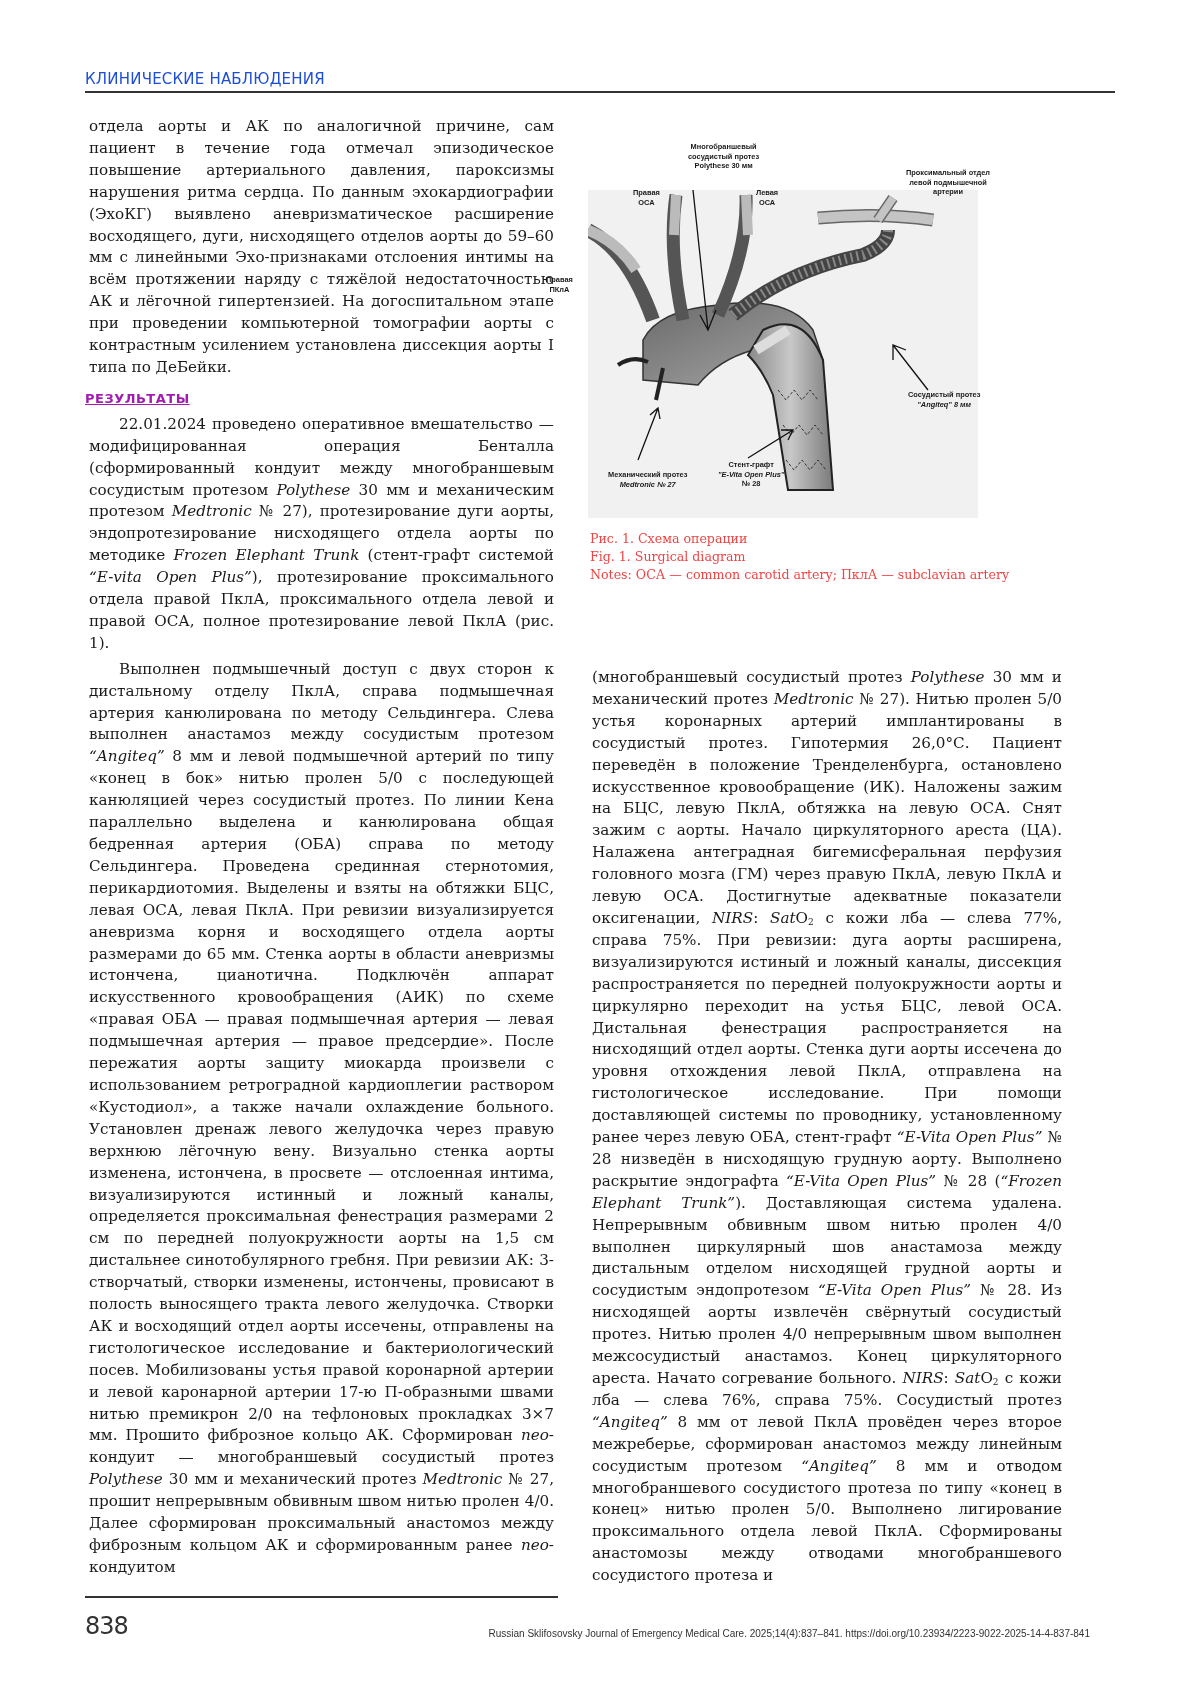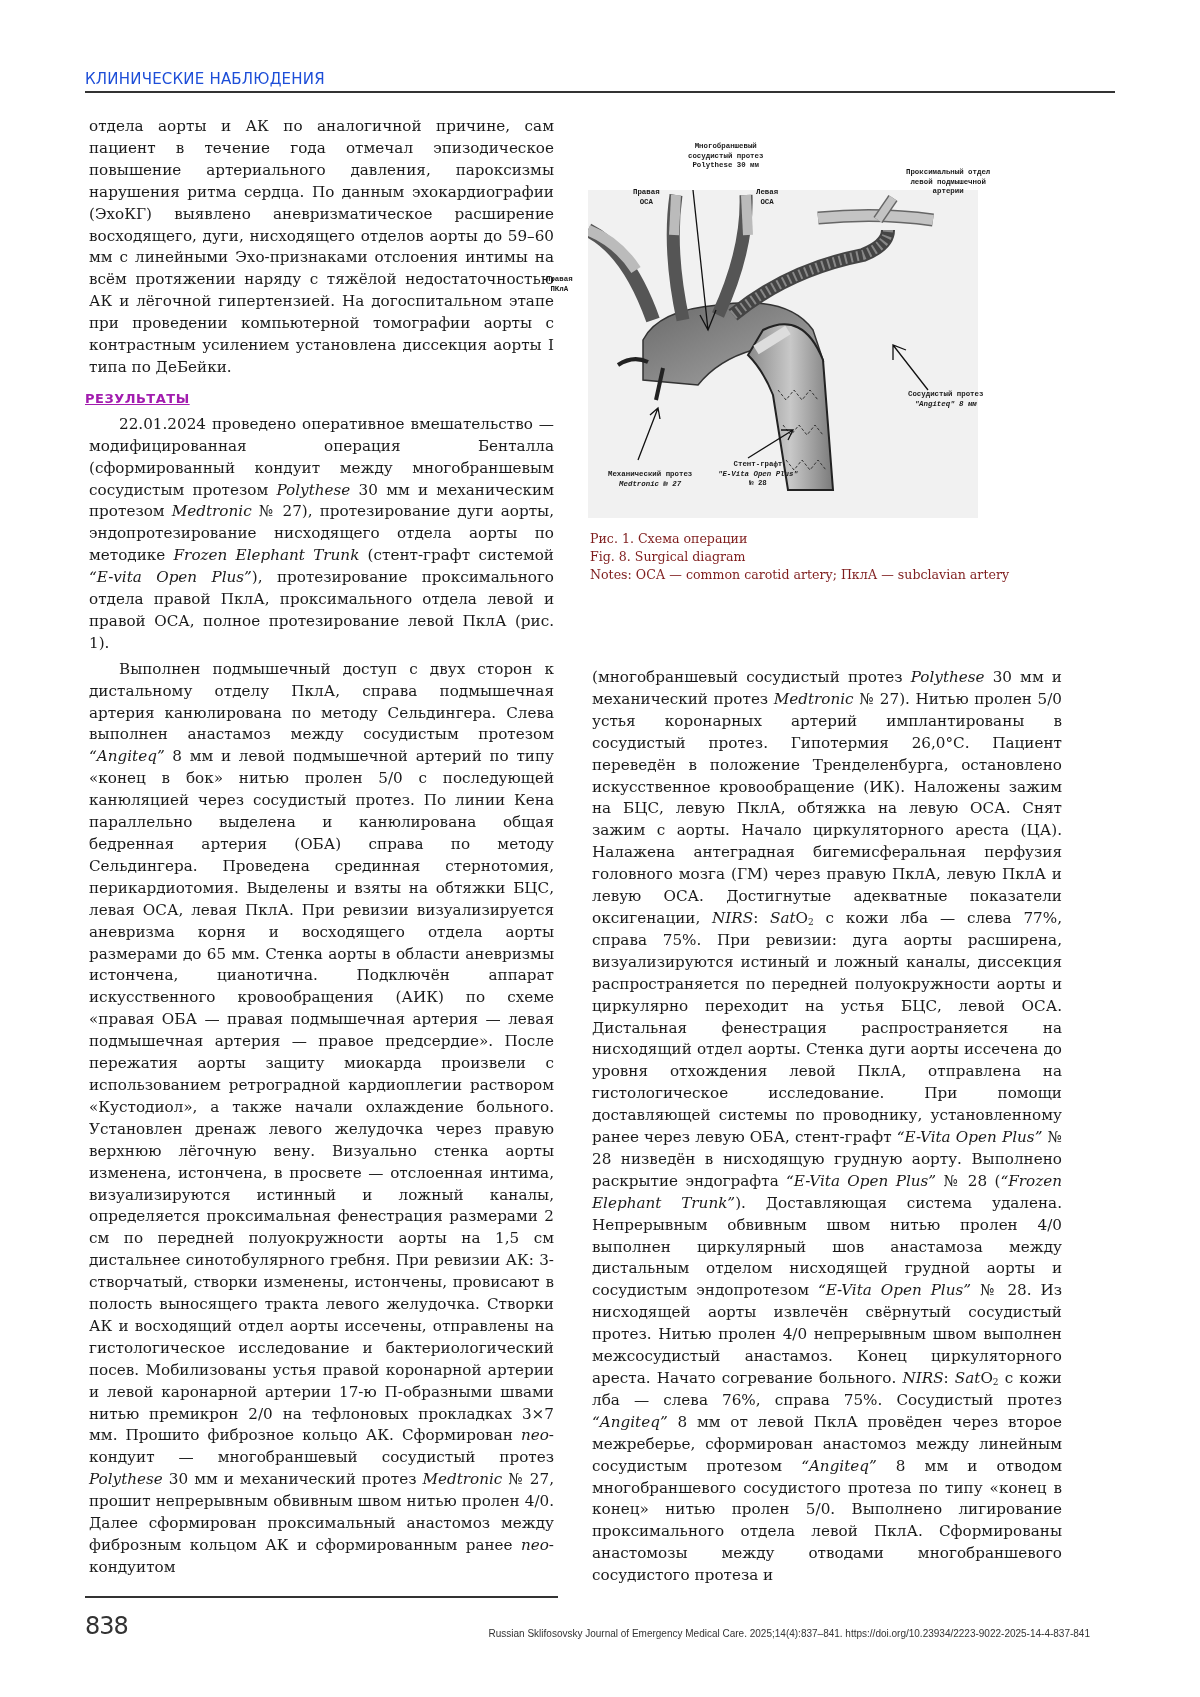--- a/index.html
+++ b/index.html
@@ -14,24 +14,24 @@
   .col-right { left: 588px; top: 663px; width: 478px; }
   .col p { margin: 4px; }
   .indent { text-indent: 30px; }
   .section-head { font-family: "DejaVu Sans", "Liberation Sans", sans-serif; font-weight: bold;
          font-size: 13px; color: #b23cb0; letter-spacing: 0.5px; margin: 9px 0 3px 0 !important; text-indent: 0 !important; }
   i { font-style: italic; }
   sub { font-size: 9px; vertical-align: -2px; line-height: 0; }
   .figure { position: absolute; left: 588px; top: 190px; width: 390px; height: 328px;
          background: #f1f1f1; }
   .figure svg { position: absolute; left: 0; top: 0; }
-  .fig-label { position: absolute; font-family: Liberation Mono, monospace;
+  .fig-label { position: absolute; font-family: Liberation Sans, sans-serif;
          font-size: 7.4px; font-weight: bold; text-align: center; line-height: 9.5px; color: #1a1a1a; white-space: nowrap; }
   .caption { position: absolute; left: 590px; top: 530px; width: 470px;
-         font-size: 12.6px; line-height: 17.8px; color: #7f1d1d; }
+         font-size: 12.6px; line-height: 17.8px; color: #ef4444; }
   .caption div { margin: 0; }
   .footer-rule { position: absolute; left: 85px; top: 1596px; width: 473px; height: 0; border-top: 2px solid #333; }
   .page-number { position: absolute; left: 85px; top: 1612px; font-family: "DejaVu Sans", "Liberation Sans", sans-serif;
          font-size: 24px; color: #333; letter-spacing: -1px; }
   .citation { position: absolute; right: 110px; top: 1628px; font-family: Liberation Sans, sans-serif;
          font-size: 10px; color: #333; white-space: nowrap; text-align: right; }
 </style>
 </head>
 <body>
 
@@ -123,21 +123,21 @@
   </div>
   <div class="fig-label" style="left:130px; top:270px;">
     <div>Стент-графт</div>
       <div style="font-style:italic">"E-Vita Open Plus"</div>
       <div>№ 28</div>
   </div>
 </div>
 
 <div class="caption">
   <div>Рис. 1. Схема операции</div>
-  <div>Fig. 8. Surgical diagram</div>
+  <div>Fig. 1. Surgical diagram</div>
   <div>Notes: ОСА — common carotid artery; ПклА — subclavian artery</div>
 </div>
 
 <div class="col col-right">
   <p><span>(многобраншевый сосудистый протез </span><i>Polythese</i><span> 30 мм и механический протез </span><i>Medtronic</i><span> № 27). Нитью пролен 5/0 устья коронарных артерий имплантированы в сосудистый протез. Гипотермия 26,0°С. Пациент переведён в положение Тренделенбурга, остановлено искусственное кровообращение (ИК). Наложены зажим на БЦС, левую ПклА, обтяжка на левую ОСА. Снят зажим с аорты.  Начало циркуляторного ареста (ЦА). Налажена антеградная бигемисферальная перфузия головного мозга (ГМ) через правую ПклА, левую ПклА и левую ОСА. Достигнутые адекватные показатели оксигенации, </span><i>NIRS</i><span>: </span><i>Sat</i><span>O</span><sub>2</sub><span> с кожи лба — слева 77%, справа 75%. При ревизии: дуга аорты расширена, визуализируются истиный и ложный каналы, диссекция распространяется по передней полуокружности аорты и циркулярно переходит на устья БЦС, левой ОСА. Дистальная фенестрация распространяется на нисходящий отдел аорты. Стенка дуги аорты иссечена до уровня отхождения левой ПклА, отправлена на гистологическое исследование. При помощи доставляющей системы по проводнику, установленному ранее через левую ОБА, стент-графт </span><i>“E-Vita Open Plus”</i><span> № 28 низведён в нисходящую грудную аорту. Выполнено раскрытие эндографта </span><i>“E-Vita Open Plus”</i><span> № 28 (</span><i>“Frozen Elephant Trunk”</i><span>). Доставляющая система удалена. Непрерывным обвивным швом нитью пролен 4/0 выполнен циркулярный шов анастамоза между дистальным отделом нисходящей грудной аорты и сосудистым эндопротезом </span><i>“E-Vita Open Plus”</i><span> № 28. Из нисходящей аорты извлечён свёрнутый сосудистый протез. Нитью пролен 4/0 непрерывным швом выполнен межсосудистый анастамоз. Конец циркуляторного ареста. Начато согревание больного. </span><i>NIRS</i><span>: </span><i>Sat</i><span>O</span><sub>2</sub><span> с кожи лба — слева 76%, справа 75%. Сосудистый протез </span><i>“Angiteq”</i><span> 8 мм от левой ПклА провёден через второе межреберье, сформирован анастомоз между линейным сосудистым протезом </span><i>“Angiteq”</i><span> 8 мм и отводом многобраншевого сосудистого протеза по типу «конец в конец» нитью пролен 5/0. Выполнено лигирование проксимального отдела левой ПклА. Сформированы анастомозы между отводами многобраншевого сосудистого протеза и</span></p>
 </div>
 
 <div class="footer-rule"></div>
 <div class="page-number">838</div>
 <div class="citation">Russian Sklifosovsky Journal of Emergency Medical Care. 2025;14(4):837–841. https://doi.org/10.23934/2223-9022-2025-14-4-837-841</div>

